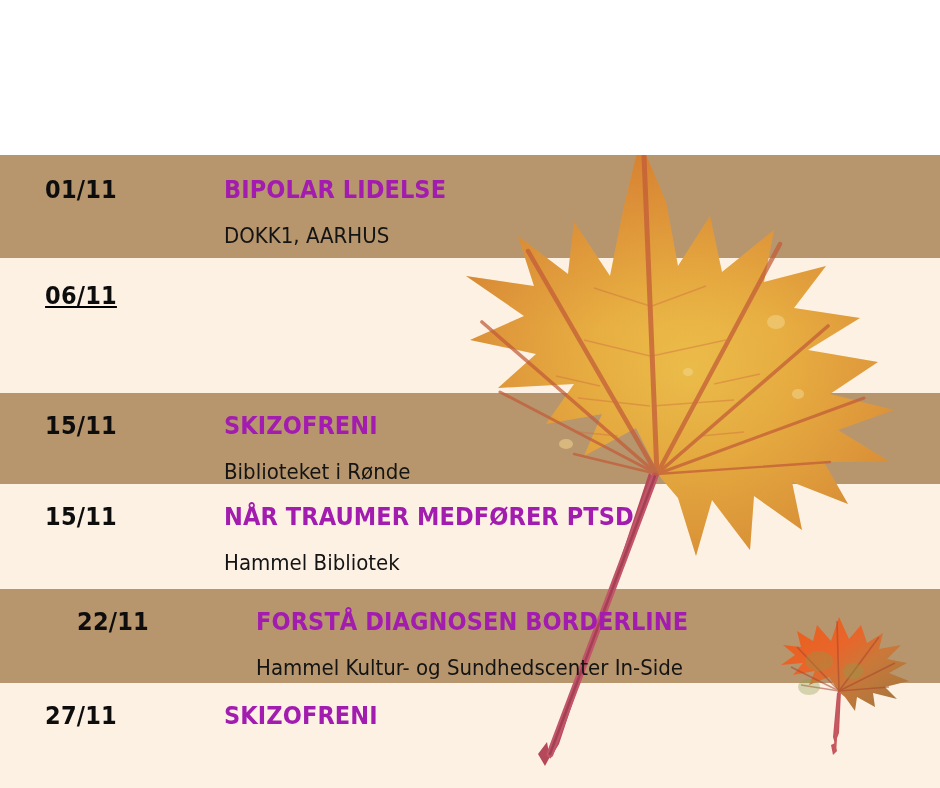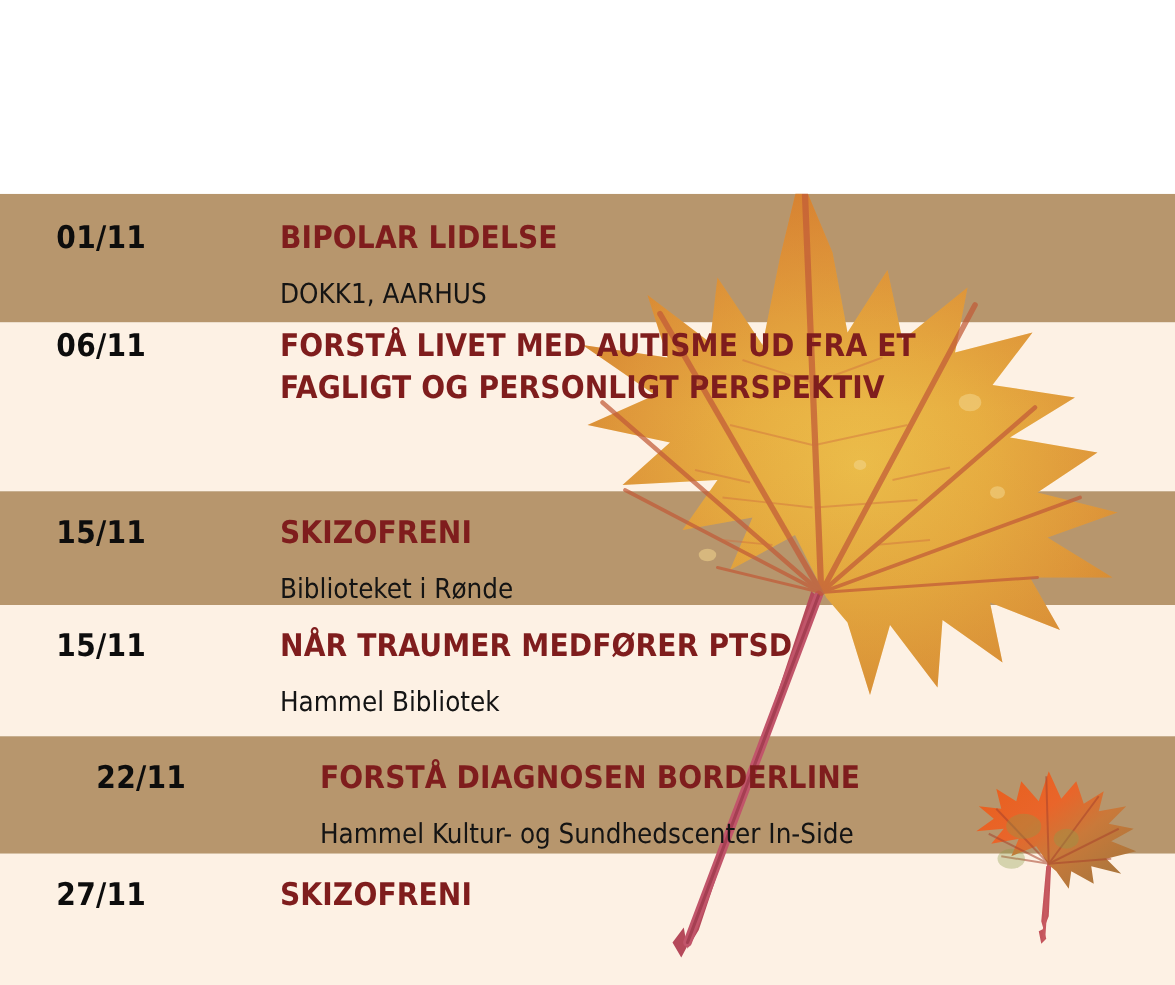--- a/index.html
+++ b/index.html
@@ -44,21 +44,21 @@
   .row-date {
     width:162px; flex:0 0 162px;
     text-align:center;
     font-size:25px; font-weight:700; color:#0d0d0d;
     letter-spacing:0.2px;
     font-family:"DejaVu Sans Condensed","Liberation Sans", sans-serif;
     padding-top:2px;
   }
   .row-body { flex:1 1 auto; padding-left:62px; }
   .row-title {
-    font-size:25px; font-weight:700; color:#7f1d1d;
+    font-size:25px; font-weight:700; color:#a21caf;
     letter-spacing:0.1px; line-height:33px;
     font-family:"DejaVu Sans Condensed","Liberation Sans", sans-serif;
     white-space:pre-line;
   }
   .row-venue {
     margin-top:16px;
     font-size:22px; font-weight:400; color:#141414;
     line-height:28px;
     font-family:"DejaVu Sans Condensed","Liberation Sans", sans-serif;
   }
@@ -193,25 +193,23 @@
   <h1 class="poster-title">Temaaftener i november</h1>
 
   <div class="rows">
       <div class="row" style="top: 18px;">
         <div class="row-date">01/11</div>
         <div class="row-body">
           <div class="row-title">BIPOLAR LIDELSE</div>
           <div class="row-venue">DOKK1, AARHUS</div>
         </div>
       </div>
-      <div class="row" style="top: 105px;">
+      <div class="row" style="top: 124px; text-decoration: underline;">
         <div class="row-date">06/11</div>
         <div class="row-body">
-          <div class="row-title">FORSTÅ LIVET MED AUTISME UD FRA ET
-FAGLIGT OG PERSONLIGT PERSPEKTIV</div>
         </div>
       </div>
       <div class="row" style="top: 254px;">
         <div class="row-date">15/11</div>
         <div class="row-body">
           <div class="row-title">SKIZOFRENI</div>
           <div class="row-venue">Biblioteket i Rønde</div>
         </div>
       </div>
       <div class="row" style="top: 345px;">

